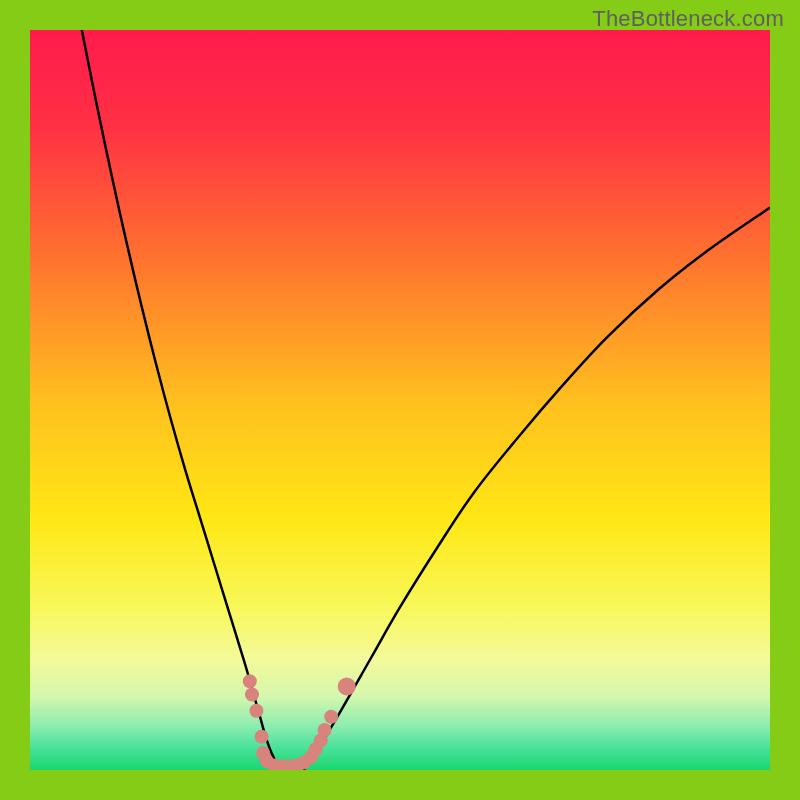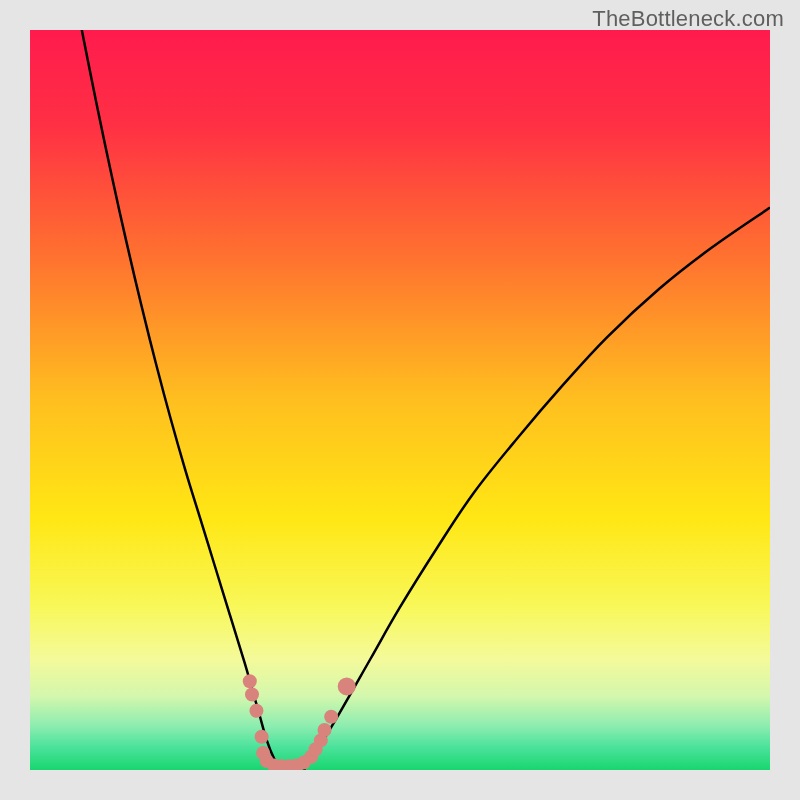--- a/index.html
+++ b/index.html
@@ -9,21 +9,21 @@
     height: 800px;
     overflow: hidden;
     background: #000;
     font-family: Arial, Helvetica, sans-serif;
   }
   .frame {
     position: absolute;
     top: 0; left: 0;
     width: 800px;
     height: 800px;
-    background: #e5e5e5;
+    background: #84cc16;
   }
   .plot-area {
     position: absolute;
     top: 30px;
     left: 30px;
     width: 740px;
     height: 740px;
     overflow: hidden;
   }
   .watermark {

